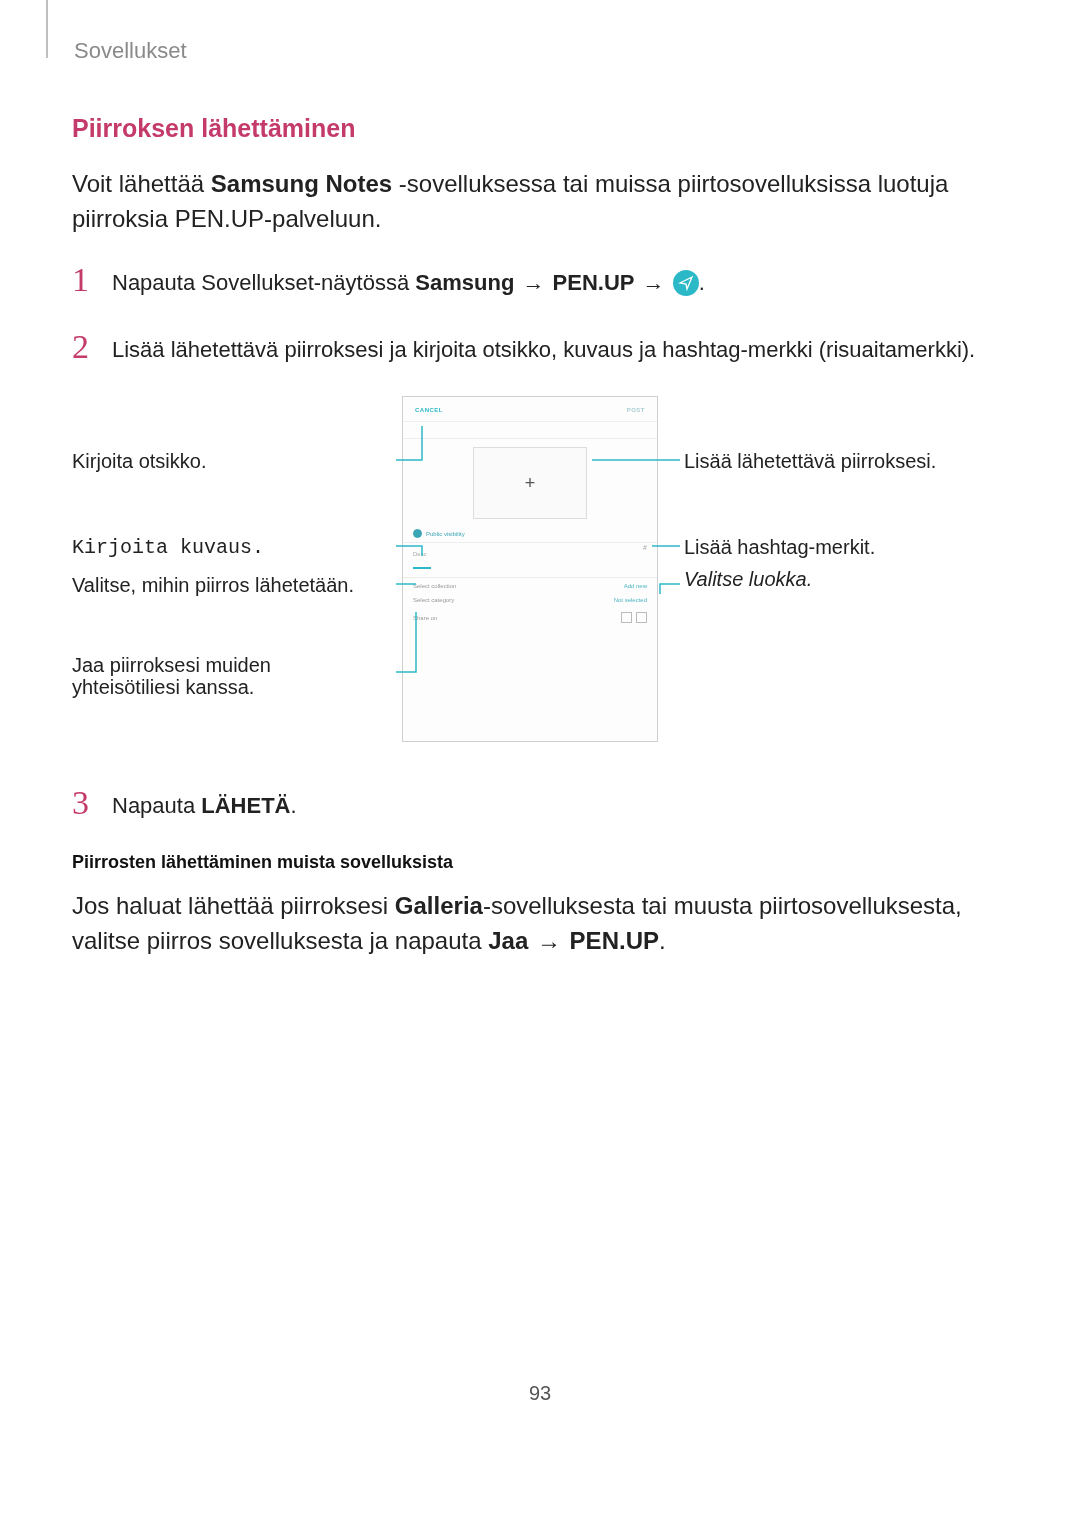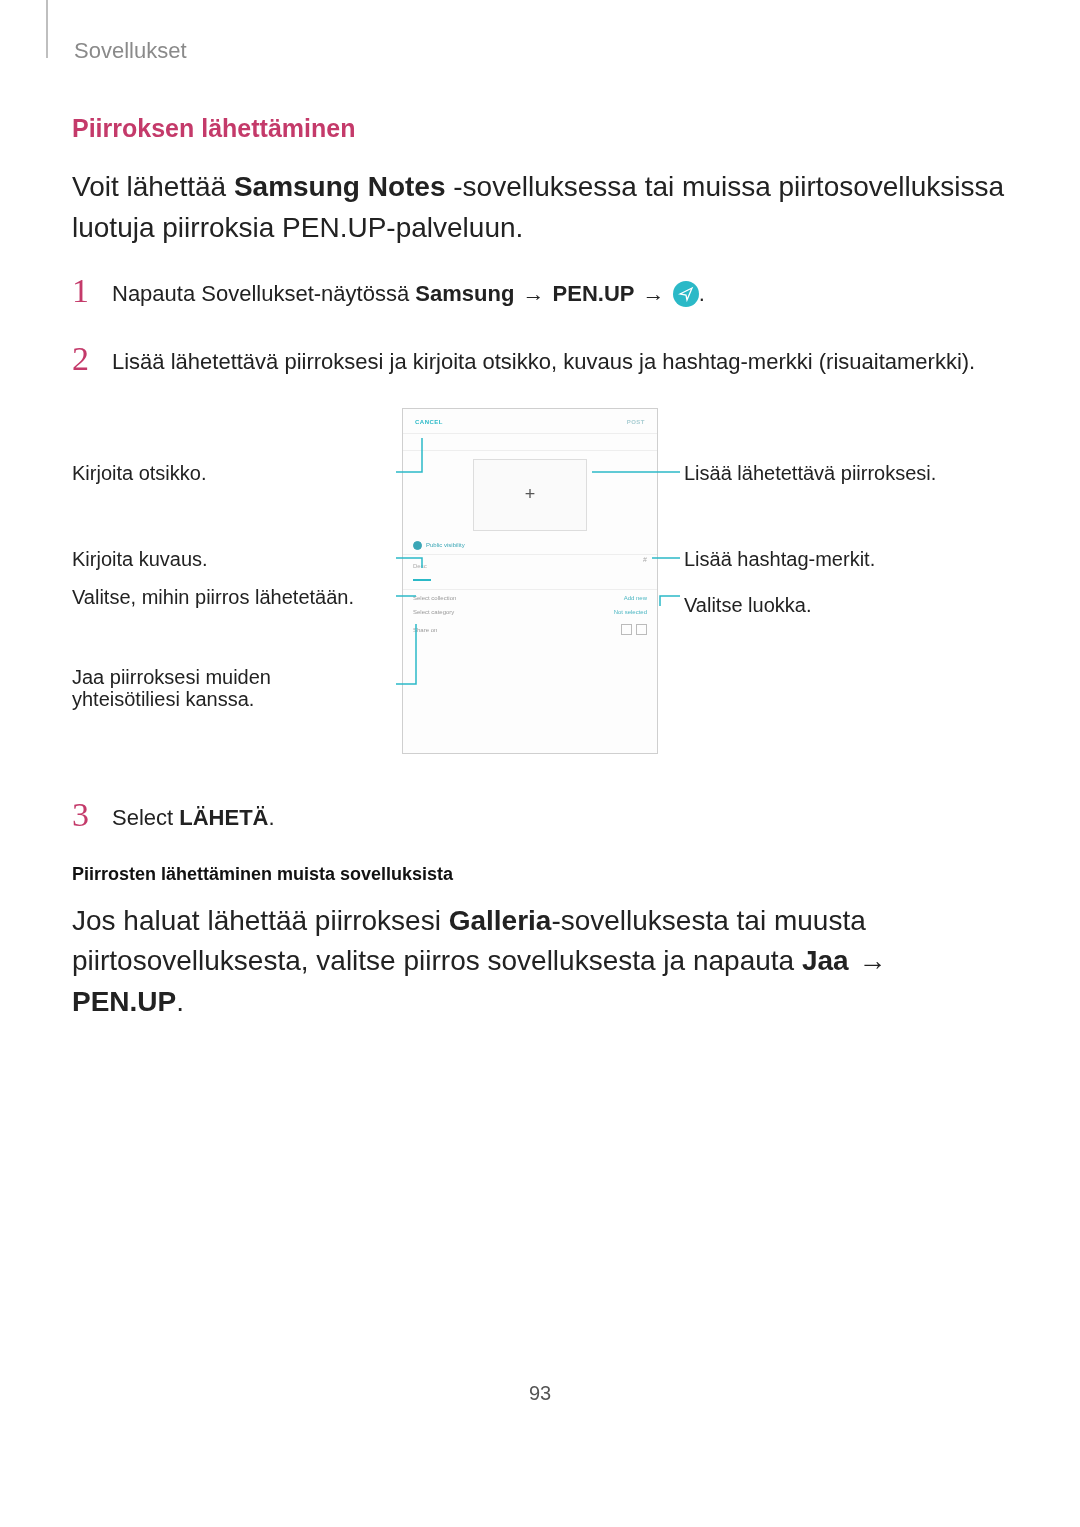--- a/index.html
+++ b/index.html
@@ -31,21 +31,21 @@
     color: #8a8a8a;
     margin: 2px 0 50px 2px;
   }
   .title {
     font-size: 25px;
     font-weight: bold;
     color: #c43a6a;
     margin: 0 0 24px 0;
   }
   .para {
-    font-size: 28px;
+    font-size: 24px;
     color: #222;
     line-height: 1.45;
     margin: 0 0 24px 0;
   }
   .bold { font-weight: bold; }
   .steps { margin-top: 8px; }
   .step {
     display: flex;
     align-items: flex-start;
     margin-bottom: 30px;
@@ -288,28 +288,28 @@
       <div class="row-social">
         <span>Share on</span>
         <span class="social-icons">
           <span></span>
           <span></span>
         </span>
       </div>
     </div>
 
     <div class="callout cl-left" style="left:0; top:54px; width:320px;">Kirjoita otsikko.</div>
-    <div class="callout cl-left" style="left:0; top:140px; width:320px;">Kirjoita kuvaus.</div>
+    <div class="callout cl-left" style="left:0; top:140px; width:320px;font-family:Liberation Mono, monospace;">Kirjoita kuvaus.</div>
     <div class="callout cl-left" style="left:0; top:258px; width:320px;">Jaa piirroksesi muiden</div>
     <div class="callout cl-left" style="left:0; top:178px; width:320px;">Valitse, mihin piirros lähetetään.</div>
     <div class="callout cl-left" style="left:0; top:280px; width:320px;">yhteisötiliesi kanssa.</div>
 
     <div class="callout cl-right" style="left:612px; top:54px;">Lisää lähetettävä piirroksesi.</div>
     <div class="callout cl-right" style="left:612px; top:140px;">Lisää hashtag-merkit.</div>
-    <div class="callout cl-right" style="left:612px; top:186px;">Valitse luokka.</div>
+    <div class="callout cl-right" style="left:612px; top:172px;font-style:italic;">Valitse luokka.</div>
 
     <svg class="cline" style="left:0;top:0;" width="920" height="360">
 
       <path d="M324 64 L350 64 L350 30"></path>
 
       <path d="M324 150 L350 150 L350 160"></path>
 
       <path d="M324 188 L344 188"></path>
 
       <path d="M324 276 L344 276 L344 216"></path>
@@ -319,21 +319,21 @@
       <path d="M608 150 L580 150"></path>
 
       <path d="M608 188 L588 188 L588 198"></path>
     </svg>
   </div>
 
   <div class="steps">
     <div class="step">
       <div class="step-num">3</div>
       <div class="step-text">
-        <span>Select </span><span class="bold">LÄHETÄ</span><span>.</span>
+        <span>Napauta </span><span class="bold">LÄHETÄ</span><span>.</span>
       </div>
     </div>
   </div>
 
   <div class="subheading">Piirrosten lähettäminen muista sovelluksista</div>
   <p class="para">
     <span>Jos haluat lähettää piirroksesi </span><span class="bold">Galleria</span><span>-sovelluksesta tai muusta piirtosovelluksesta, valitse piirros sovelluksesta ja napauta </span><span class="bold">Jaa</span><span class="arrow"> → </span><span class="bold">PEN.UP</span><span>.</span>
   </p>
 
   <div class="page-num">93</div>

